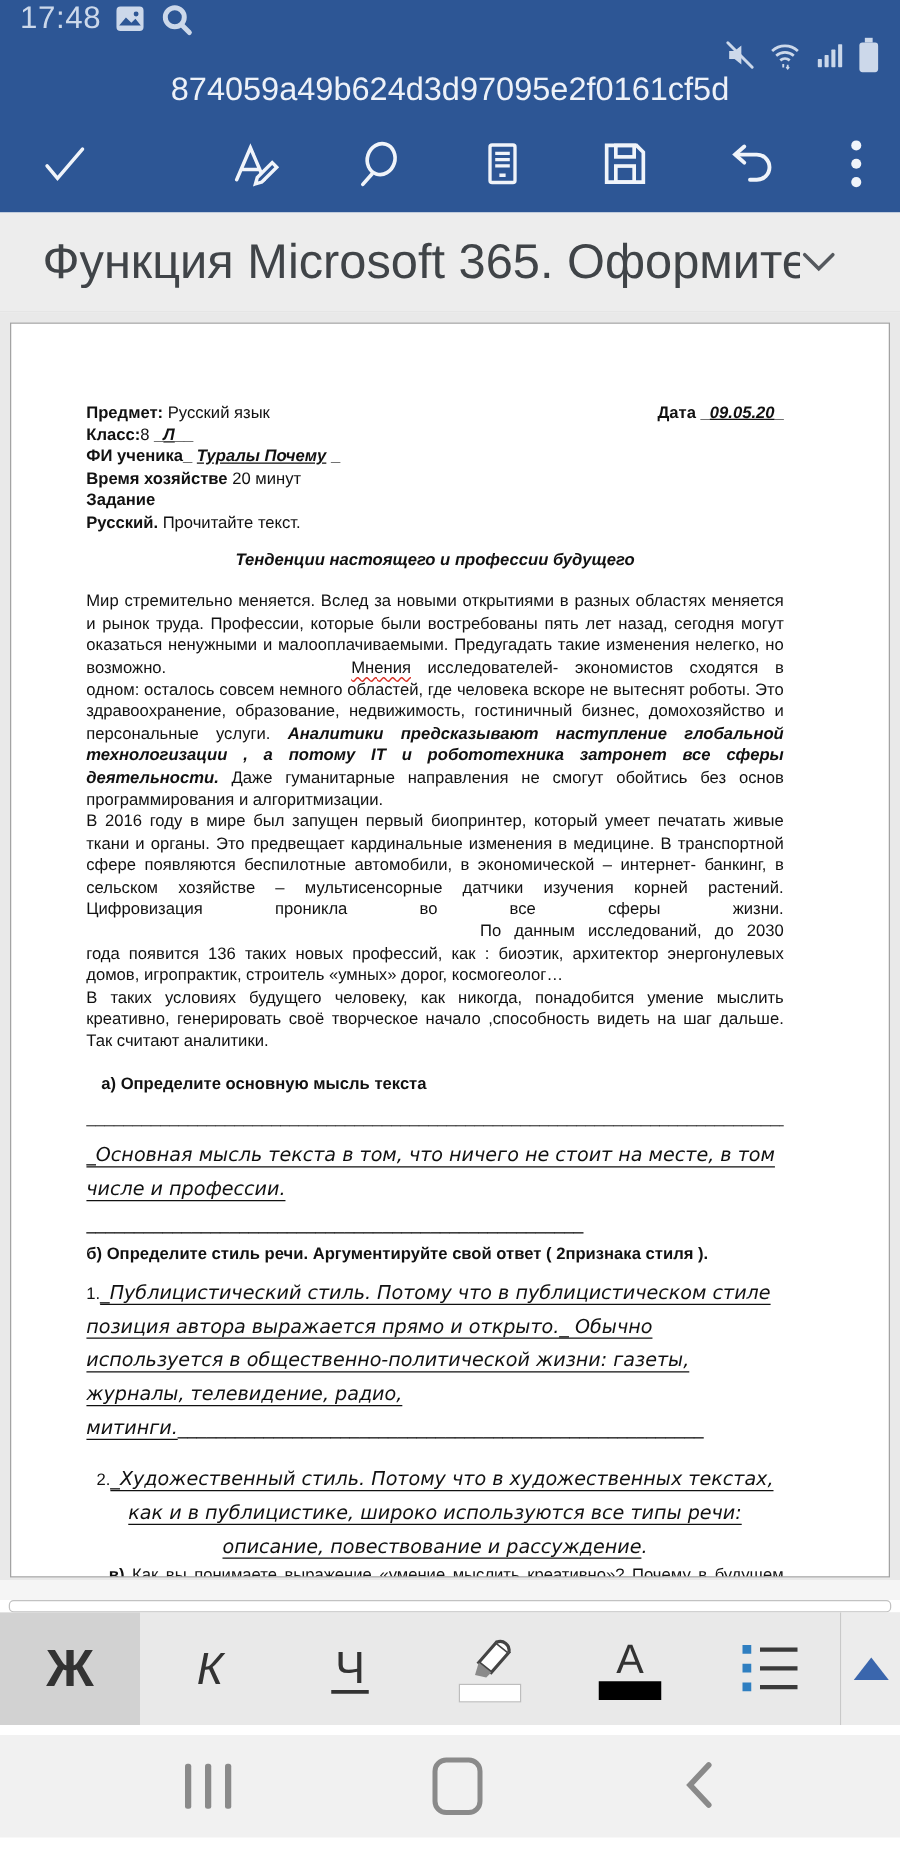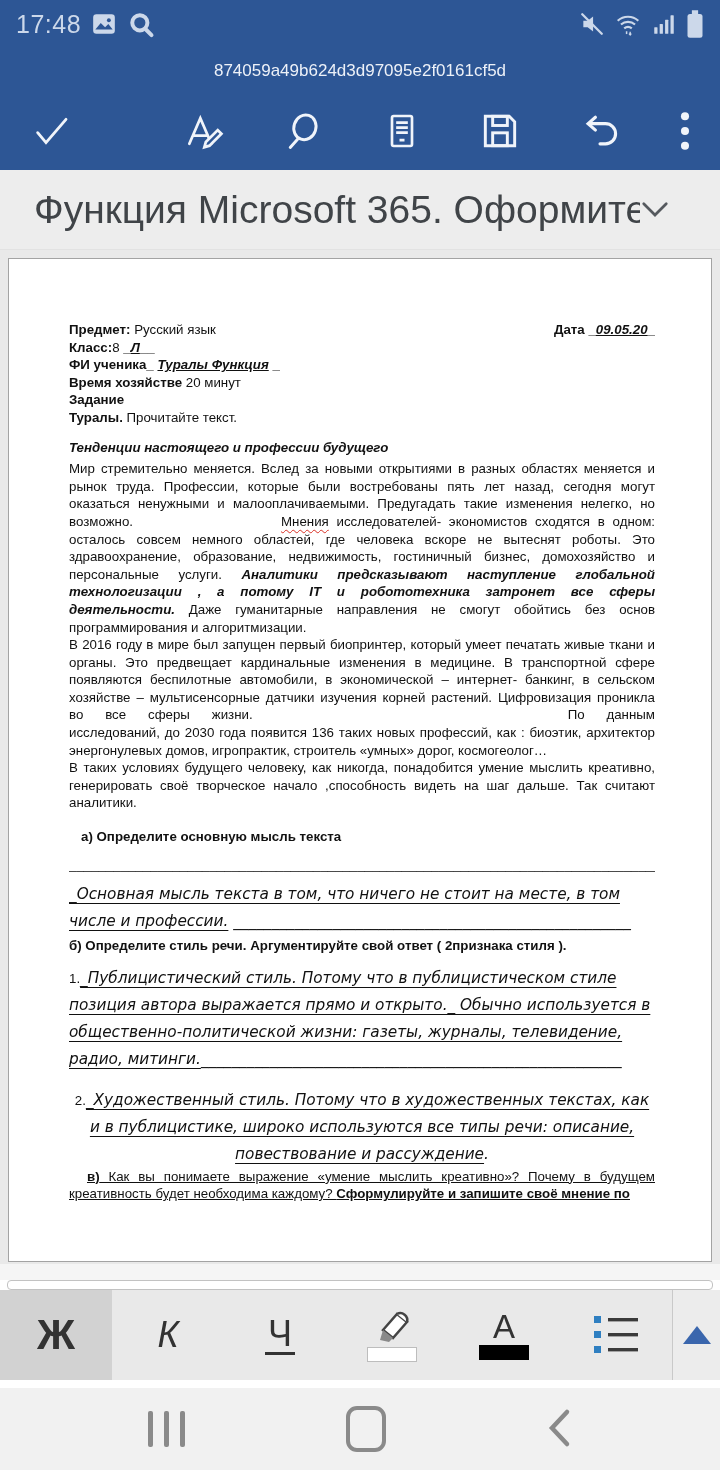--- a/index.html
+++ b/index.html
@@ -2,45 +2,45 @@
 <html><head>
 <meta charset="utf-8">
 <style>
   html,body{margin:0;padding:0;}
   body{
     width:720px;height:1480px;position:relative;overflow:hidden;
     font-family:"Liberation Sans",sans-serif;background:#ffffff;
   }
   
   .app-bar{background:#2d5695;color:#e9eef7;}
-  .status-row{height:48px;display:flex;align-items:center;padding:0 16px;}
+  .status-row{height:48px;display:flex;align-items:flex-start;padding:0 16px;flex-direction:column;}
   .status-left{display:flex;align-items:center;gap:10px;}
   .time{font-size:25px;color:#ccd8ea;letter-spacing:.5px;}
   .status-right{margin-left:auto;display:flex;align-items:center;gap:9px;}
   .sicon{display:inline-flex;align-items:center;}
   .doc-id-row{height:46px;display:flex;align-items:center;justify-content:center;}
-  .doc-id{font-size:17px;color:#edf1f8;font-weight:400;}
+  .doc-id{font-size:26px;color:#edf1f8;font-weight:400;}
   .action-row{height:76px;display:flex;align-items:center;padding:0 28px;}
   .abtn{display:inline-flex;align-items:center;justify-content:center;background:none;border:none;padding:0;}
   .spacer{flex:1;}
   .agap{margin-left:56px;}
   
   .banner{height:80px;background:#ededed;display:flex;align-items:center;padding:0 34px;border-bottom:1px solid #e2e2e2;box-sizing:border-box;}
   .banner-text{font-size:39px;color:#404448;white-space:nowrap;overflow:hidden;}
   .banner-chevron{margin-left:auto;margin-right:16px;display:flex;}
   
   .page-area{background:#e9e9e9;padding:8px 8px 0;height:1014px;box-sizing:border-box;}
   .page{background:#fff;border:1px solid #a3a3a3;height:1004px;box-sizing:border-box;
-        padding:62px 56px 0 60px;overflow:hidden;font-size:13.3px;line-height:17.6px;color:#111;}
+        padding:62px 84px 0 60px;overflow:hidden;font-size:13.3px;line-height:17.6px;color:#111;}
   .row-flex{display:flex;justify-content:space-between;}
   .b{font-weight:bold;}
   .bi{font-weight:bold;font-style:italic;}
   .u{text-decoration:underline;}
   .center-bold{text-align:center;font-weight:bold;}
-  .doc-title{font-weight:bold;font-style:italic;margin:12px 0 4px;}
+  .doc-title{text-align:center;font-weight:bold;font-style:italic;margin:12px 0 16px;}
   p.body{text-align:justify;margin:0;}
   .gap1{display:inline-block;width:148px;}
   .gap2{display:inline-block;width:315px;}
   .squiggle{text-decoration:underline wavy #d93025;text-decoration-thickness:1px;text-underline-offset:3px;}
   .q{font-weight:bold;margin:0;}
   .qa{margin-top:16px;padding-left:12px;}
   .blankline{margin:10px 0 0;white-space:nowrap;overflow:hidden;color:#222;}
   .answer{font-family:"DejaVu Sans",sans-serif;font-style:italic;font-size:15.3px;line-height:27px;margin:0;overflow:hidden;}
   .answer .num{font-family:"Liberation Sans",sans-serif;font-style:normal;font-size:13.3px;}
   .au{text-decoration:underline;text-underline-offset:4px;margin-top:30px;}
@@ -202,24 +202,24 @@
 </div>
 
 <div class="page-area">
   <div class="page">
 
     <div class="row-flex">
       <span><span class="b">Предмет:</span><span> Русский язык</span></span>
       <span><span class="b">Дата </span><span class="b">_</span><span class="bi u">09.05.20</span><span class="b">_</span></span>
     </div>
     <div><span class="b">Класс:</span><span>8 </span><span class="b">_</span><span class="bi u">Л</span><span class="b">__</span></div>
-    <div><span class="b">ФИ ученика_ </span><span class="bi u">Туралы Функция</span><span class="b"> _</span></div>
+    <div><span class="b">ФИ ученика_ </span><span class="bi u">Туралы Почему</span><span class="b"> _</span></div>
     <div><span class="b">Время хозяйстве</span><span>  20  минут</span></div>
     <div class="b">Задание</div>
-    <div><span class="b">Туралы.</span><span> Прочитайте текст.</span></div>
+    <div><span class="b">Русский.</span><span> Прочитайте текст.</span></div>
 
     <div class="doc-title">Тенденции настоящего и профессии будущего</div>
 
     <p class="body"><span>Мир стремительно меняется. Вслед за новыми открытиями в разных областях меняется и рынок  труда. Профессии, которые были востребованы пять лет назад,  сегодня могут оказаться ненужными и малооплачиваемыми. Предугадать такие изменения нелегко, но возможно.</span><span class="gap1"></span><span class="squiggle">Мнения</span><span>  исследователей- экономистов сходятся в одном: осталось совсем немного областей, где человека вскоре не вытеснят роботы. Это здравоохранение, образование, недвижимость, гостиничный бизнес, домохозяйство и персональные услуги. </span><span class="bi">Аналитики предсказывают наступление глобальной   технологизации , а потому IT и робототехника затронет все сферы деятельности.</span><span> Даже гуманитарные направления не смогут обойтись без основ программирования и алгоритмизации.</span></p>
     <p class="body"><span>В 2016 году в мире  был запущен первый биопринтер, который умеет печатать живые ткани и органы. Это предвещает кардинальные изменения в медицине. В транспортной сфере появляются беспилотные автомобили, в экономической – интернет- банкинг, в сельском хозяйстве – мультисенсорные датчики изучения корней растений. Цифровизация проникла во все сферы жизни.</span><span class="gap2"></span><span>По данным исследований, до 2030 года появится 136 таких новых профессий, как : биоэтик, архитектор энергонулевых домов, игропрактик, строитель «умных»  дорог, космогеолог…</span></p>
     <p class="body"><span>В таких условиях будущего человеку, как никогда, понадобится умение мыслить креативно, генерировать своё  творческое начало ,способность видеть на шаг дальше. Так считают аналитики.</span></p>
 
     <p class="q qa">а) Определите  основную  мысль текста</p>
     <p class="blankline">________________________________________________________________________________</p>
 

